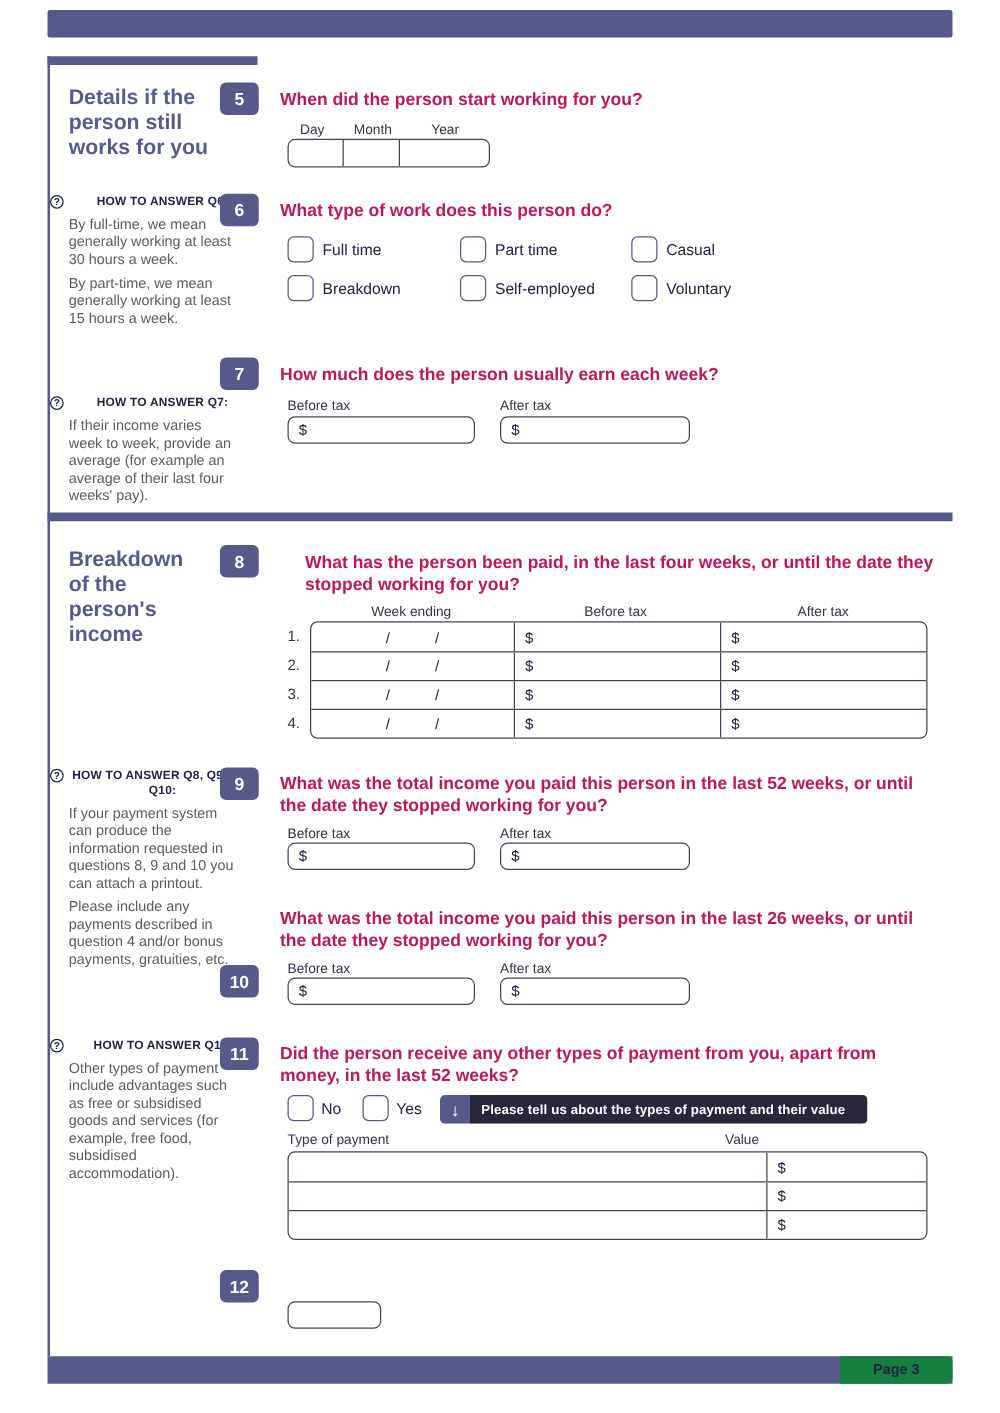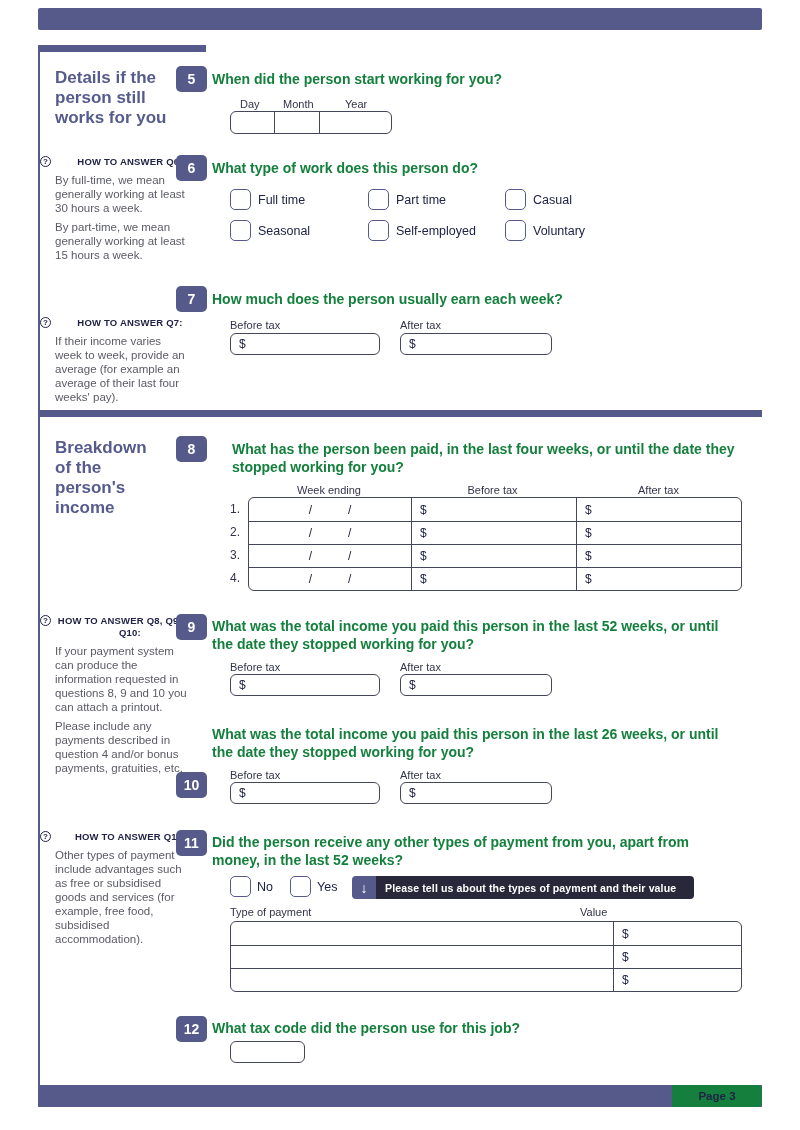--- a/index.html
+++ b/index.html
@@ -20,21 +20,21 @@
   .side-title.t2 { top:438px; width:110px; }
   .note { position:absolute; left:38px; width:168px; }
   .note-icon { position:absolute; left:2px; top:0; width:11px; height:11px; border:1.2px solid #212346; border-radius:50%;
                display:flex; align-items:center; justify-content:center; font-size:8px; font-weight:bold; color:#212346; }
   .note-label { margin-left:17px; font-size:9.5px; font-weight:bold; color:#212346; letter-spacing:0.2px; line-height:12px; width:150px;text-align:center; }
   .note-p { margin-left:17px; margin-top:5px; width:136px; font-size:11.5px; line-height:14px; color:#5a5b64; }
 
   
   .qbadge { position:absolute; left:176px; width:31px; height:26px; background:#565a8b; border-radius:5px;
             color:#fff; font-weight:bold; font-size:14px; display:flex; align-items:center; justify-content:center; }
-  .qtext { position:absolute; left:212px; width:518px; font-weight:bold; font-size:14px; line-height:18px; color:#15803d; }
+  .qtext { position:absolute; left:224px; width:518px; font-weight:bold; font-size:14px; line-height:18px; color:#be185d; }
   .slabel { position:absolute; font-size:11px; color:#33344a; }
   .cb { position:absolute; width:21px; height:21px; border:1.6px solid #565a8b; border-radius:5px; background:#fff; }
   .cb-label { position:absolute; font-size:12.5px; color:#212346; }
   .ibox { position:absolute; height:22px; border:1.3px solid #44465a; border-radius:6px; background:#fff; display:flex; align-items:center; }
   .dollar { font-size:12px; color:#212346; padding-left:8px; }
 
   
   .date-box { position:absolute; left:230px; top:111px; height:23px; display:flex; border:1.3px solid #44465a; border-radius:6px; background:#fff; overflow:hidden; }
   .date-cell { height:100%; }
   .date-cell + .date-cell { border-left:1.2px solid #44465a; }
@@ -115,21 +115,21 @@
 
   <div class="qbadge" style="top:155px;">6</div>
   <div class="qtext" style="top:159px;">What type of work does this person do?</div>
   <div class="cb" style="left:230px;top:189px;"></div>
   <span class="cb-label" style="left:258px;top:193px;">Full time</span>
   <div class="cb" style="left:368px;top:189px;"></div>
   <span class="cb-label" style="left:396px;top:193px;">Part time</span>
   <div class="cb" style="left:505px;top:189px;"></div>
   <span class="cb-label" style="left:533px;top:193px;">Casual</span>
   <div class="cb" style="left:230px;top:220px;"></div>
-  <span class="cb-label" style="left:258px;top:224px;">Seasonal</span>
+  <span class="cb-label" style="left:258px;top:224px;">Breakdown</span>
   <div class="cb" style="left:368px;top:220px;"></div>
   <span class="cb-label" style="left:396px;top:224px;">Self-employed</span>
   <div class="cb" style="left:505px;top:220px;"></div>
   <span class="cb-label" style="left:533px;top:224px;">Voluntary</span>
 
   <div class="qbadge" style="top:286px;">7</div>
   <div class="qtext" style="top:290px;">How much does the person usually earn each week?</div>
   <span class="slabel" style="left:230px;top:319px;">Before tax</span>
   <span class="slabel" style="left:400px;top:319px;">After tax</span>
   <div class="ibox" style="left:230px;top:333px;width:150px;">
@@ -250,21 +250,20 @@
     </div>
     <div class="g-row">
       <div class="g-cell type"></div>
       <div class="g-cell money">
           <span class="dollar">$</span>
         </div>
     </div>
   </div>
 
   <div class="qbadge" style="top:1016px;">12</div>
-  <div class="qtext" style="top:1019px;">What tax code did the person use for this job?</div>
   <div class="ibox" style="left:230px;top:1041px;width:75px;"></div>
 
   <div class="footer">
     <span class="footer-version">V06 – OCT 2021</span>
   </div>
   <div class="footer-tab">Page 3</div>
 
 </div>
 
 </body></html>

